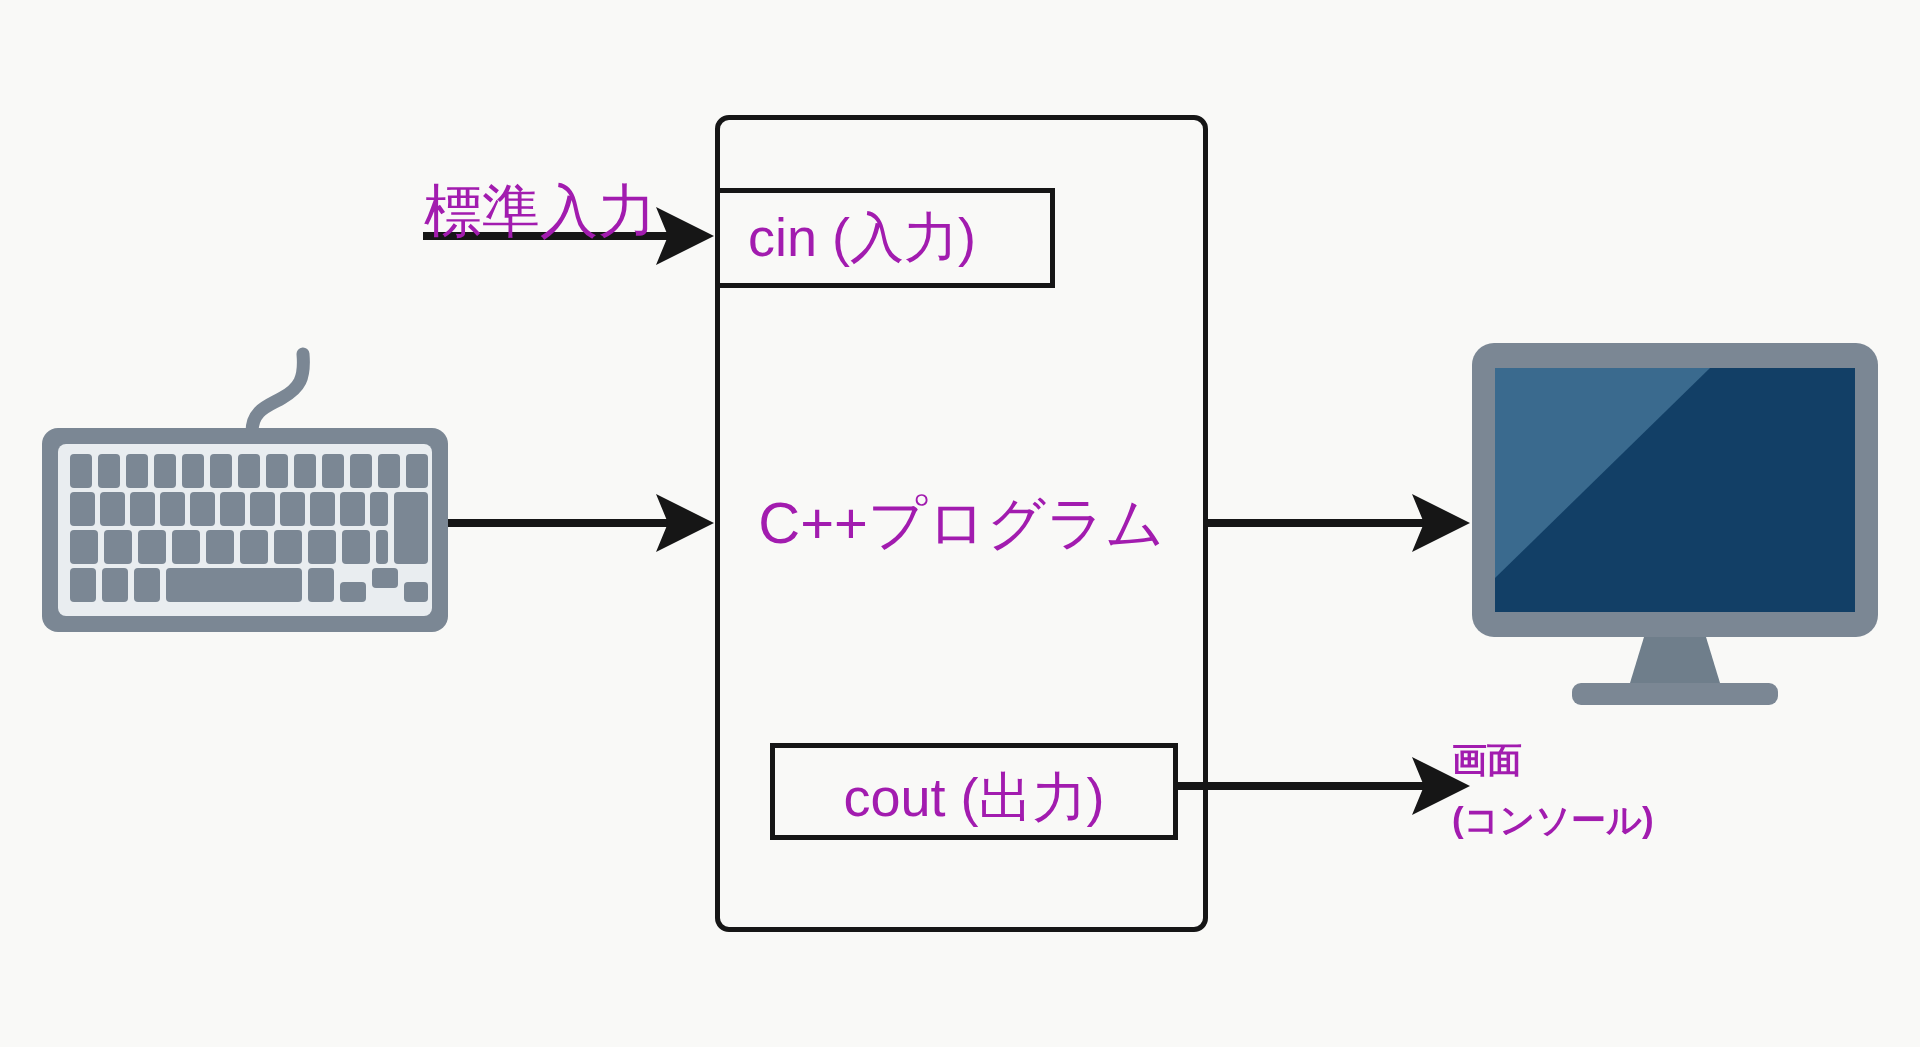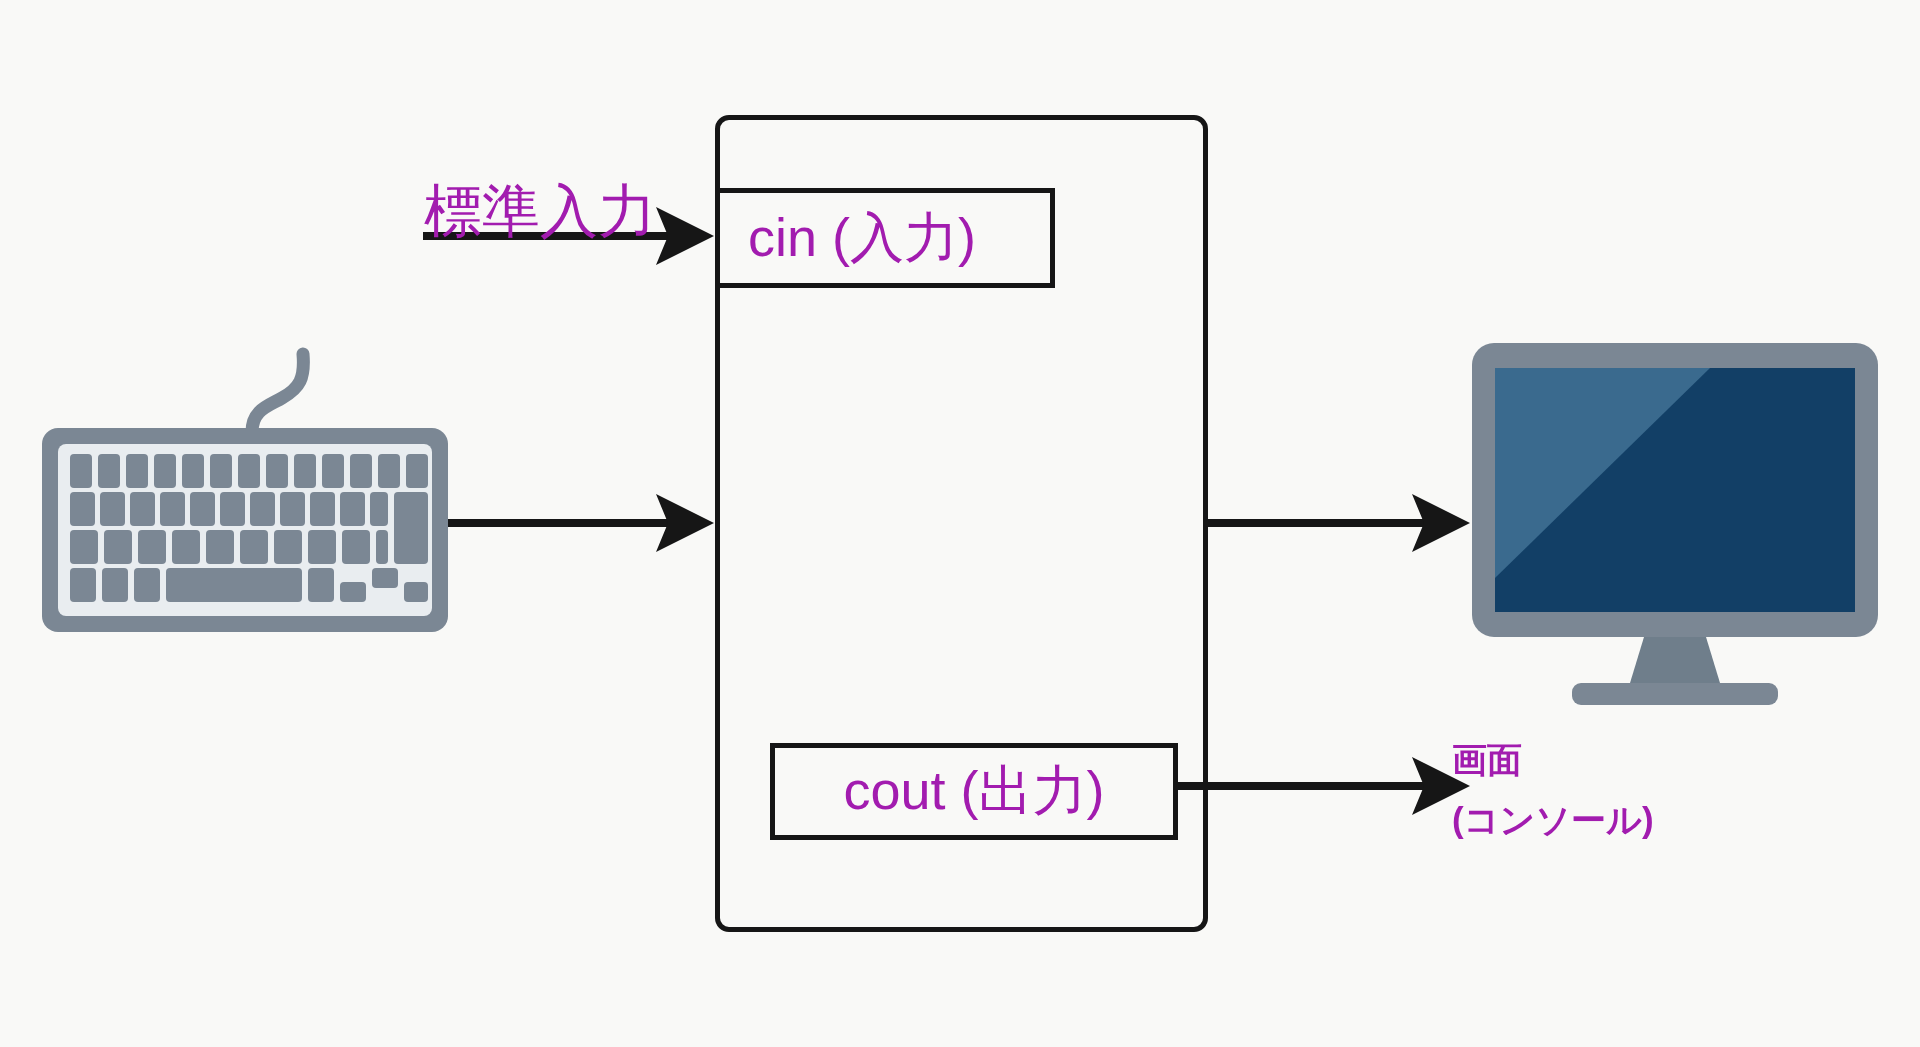--- a/index.html
+++ b/index.html
@@ -28,21 +28,21 @@
   .cin-box{
     left:715px;top:188px;width:340px;height:100px;
     background:#f9f9f7;
     display:flex;align-items:center;
     padding-left:28px;
     font-size:54px;font-weight:500;
   }
   .cout-box{
     left:770px;top:743px;width:408px;height:97px;
     background:#f9f9f7;
-    display:flex;align-items:center;justify-content:center;
+    display:flex;align-items:flex-end;justify-content:center;
     font-size:54px;font-weight:500;
   }
   .program-label{
     left:720px;top:489px;width:483px;
     text-align:center;
     font-size:58px;font-weight:500;
     line-height:68px;
   }
   .flow-label{
     font-size:58px;font-weight:500;
@@ -156,20 +156,21 @@
   <div class="abs outline-box program-box"></div>
 
   <div class="abs outline-box cin-box">
     <span>cin (入力)</span>
   </div>
 
   <div class="abs outline-box cout-box">
     <span>cout (出力)</span>
   </div>
 
+  <div class="abs program-label">C++プログラム</div>
 
   <div class="abs flow-label std-in-label">標準入力</div>
 
   <div class="abs monitor-label">
     <span>画面</span><br>
     <span>(コンソール)</span>
   </div>
 
 </div>
 

